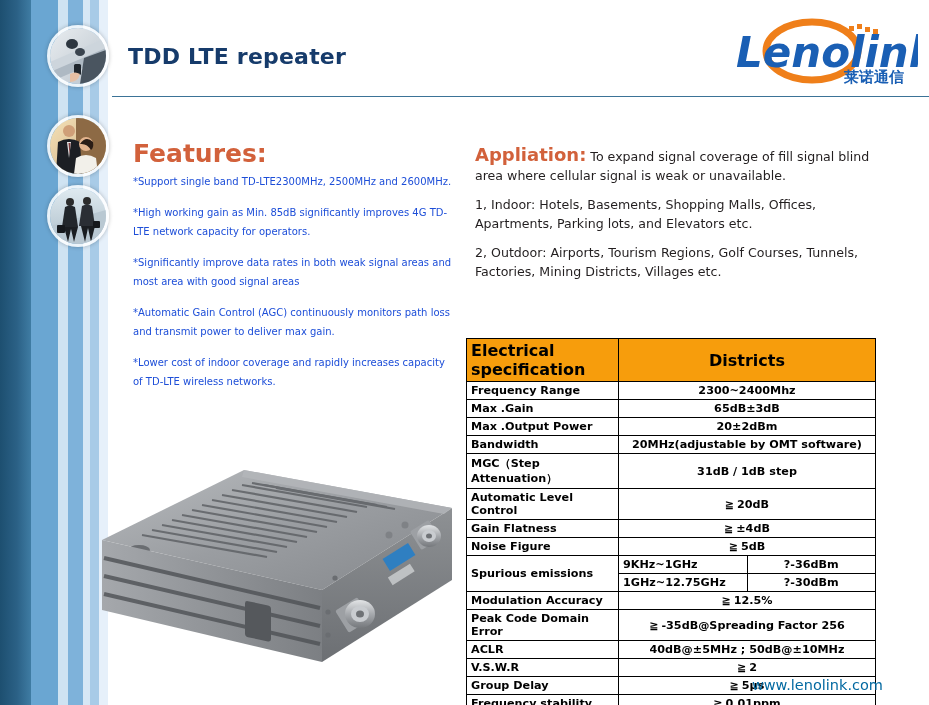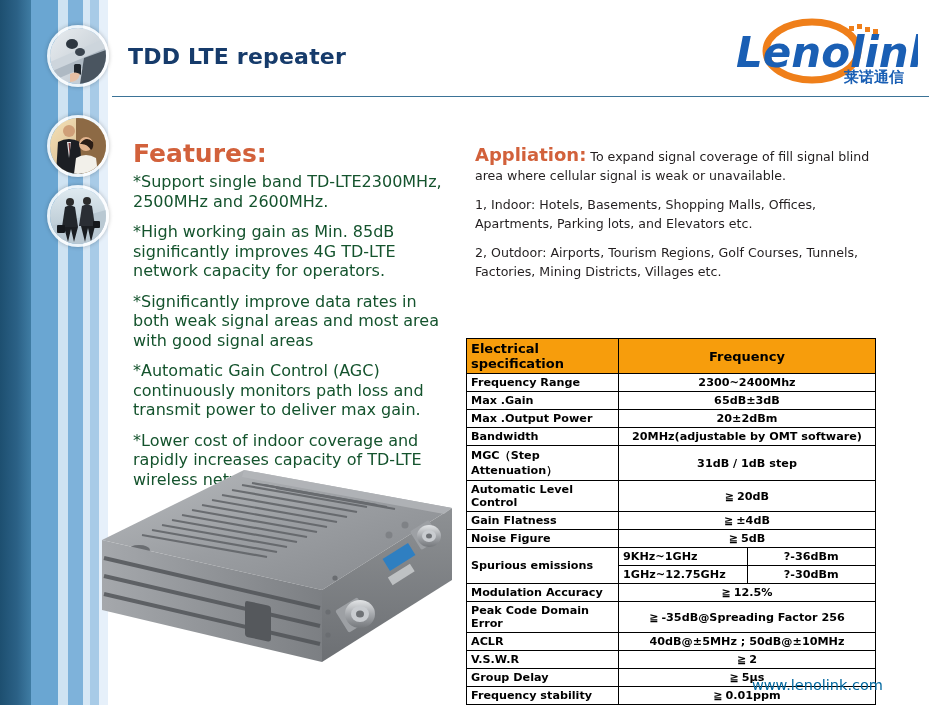--- a/index.html
+++ b/index.html
@@ -62,22 +62,22 @@
 
   
   .features-head {
     position: absolute; left: 133px; top: 139px;
     font-size: 25px; font-weight: bold;
     color: #d2613b;
   }
   .features-body {
     position: absolute; left: 133px; top: 172px;
     width: 322px;
-    font-size: 16px; line-height: 19.5px;
-    color: #14532d;
+    font-size: 10px; line-height: 19.5px;
+    color: #1d4ed8;
   }
   .features-body p { margin: 0 0 11px 0; }
 
   
   .appl-block {
     position: absolute; left: 475px; top: 146px;
     width: 405px;
     font-size: 12.6px; line-height: 18.5px;
     color: #231f20;
   }
@@ -103,21 +103,21 @@
     border: 1px solid #000;
     padding: 2px 4px;
     height: 17px;
     box-sizing: border-box;
     font-weight: bold;
     vertical-align: middle;
   }
   .spec-table thead th {
     background: #f79d0c;
     font-weight: bold;
-    font-size: 13px;
+    font-size: 16px;
     height: 19px;
   }
   .col-label { width: 152px; text-align: left; }
   .col-value { text-align: center; }
   .thick-bot { border-bottom-width: 2px; }
   .sub-left  { width: 142px; text-align: left; border-right-width: 2px; }
   .sub-right { text-align: center; }
   .ge::before { content: "\2267"; margin-right: 3px; font-size: 11px; }
 
   
@@ -311,21 +311,21 @@
 
     <path d="M152 8 L360 46 L352 52 L150 15 Z" fill="#b4b7ba" opacity="0.8"></path>
     <rect x="153" y="106" width="26" height="36" rx="3" fill="#55585c" transform="skewY(12)"></rect>
   </svg>
 </div>
 
 <table class="spec-table">
   <thead>
     <tr>
       <th class="col-label">Electrical specification</th>
-      <th class="col-value" colspan="2">Frequency</th>
+      <th class="col-value" colspan="2">Districts</th>
     </tr>
   </thead>
   <tbody>
     <tr>
       <td class="col-label">Frequency Range</td>
       <td class="col-value" colspan="2">2300~2400Mhz</td>
     </tr>
     <tr>
       <td class="col-label">Max .Gain</td>
       <td class="col-value" colspan="2">65dB±3dB</td>

